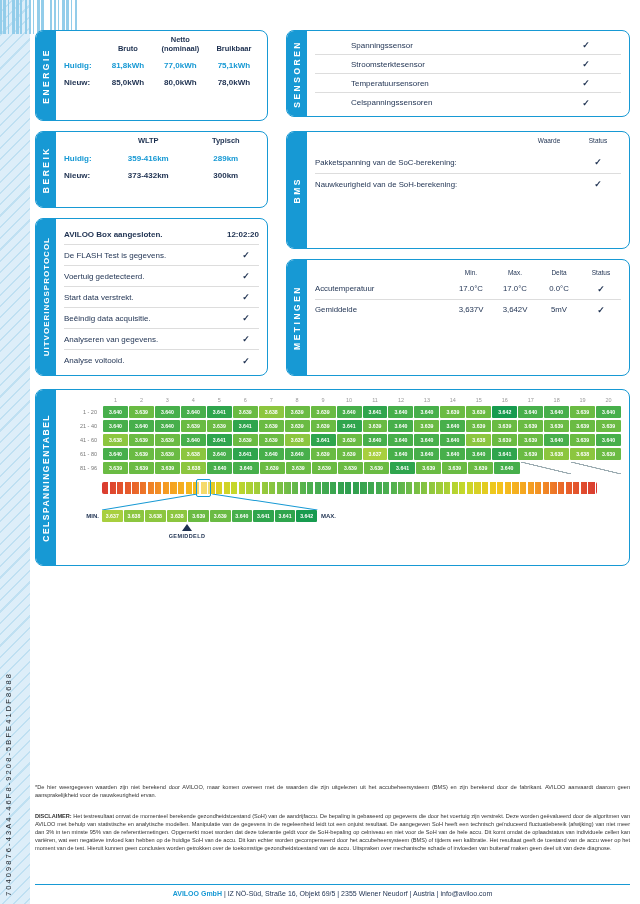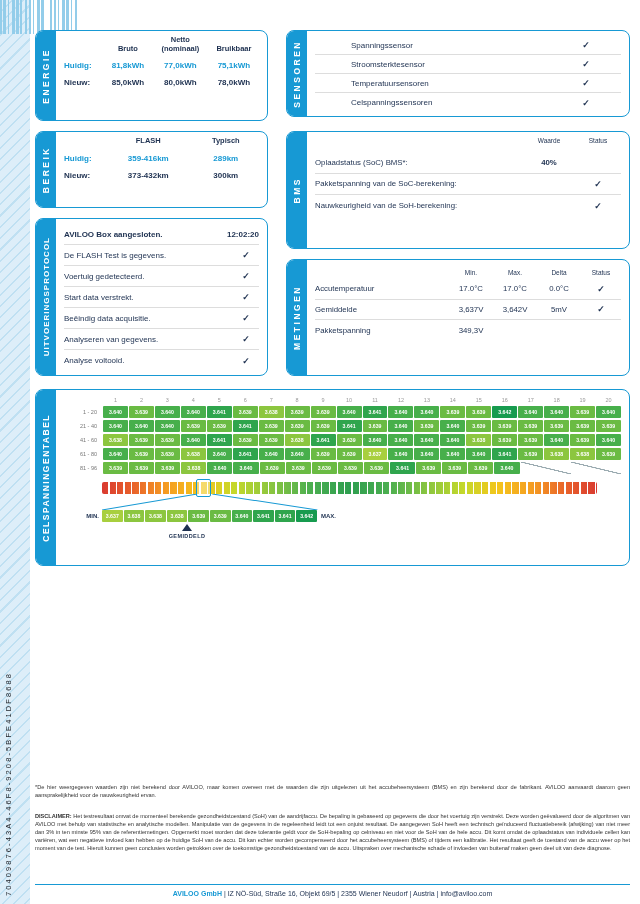--- a/index.html
+++ b/index.html
@@ -144,21 +144,21 @@
     </div>
   </section>
 
   <section class="panel p-bereik">
     <div class="tab">
         <span>BEREIK</span>
       </div>
     <div class="content">
       <div class="bgrid ghead">
         <div></div>
-        <div>FLASH</div>
+        <div>WLTP</div>
         <div>Typisch</div>
       </div>
       <div class="bgrid grow blue">
         <div class="rlab">Huidig:</div>
         <div>359-416km</div>
         <div>289km</div>
       </div>
       <div class="bgrid grow">
         <div class="rlab">Nieuw:</div>
         <div>373-432km</div>
@@ -229,25 +229,20 @@
 
   <section class="panel p-bms">
     <div class="tab">
         <span>BMS</span>
       </div>
     <div class="content">
       <div class="bmsgrid bmshead">
         <div></div>
         <div>Waarde</div>
         <div>Status</div>
-      </div>
-      <div class="bmsgrid bmsrow">
-        <div>Oplaadstatus (SoC) BMS*:</div>
-        <div class="val">40%</div>
-        <div></div>
       </div>
       <div class="bmsgrid bmsrow">
         <div>Pakketspanning van de SoC-berekening:</div>
         <div></div>
         <div class="check">✓</div>
       </div>
       <div class="bmsgrid bmsrow">
         <div>Nauwkeurigheid van de SoH-berekening:</div>
         <div></div>
         <div class="check">✓</div>
@@ -273,27 +268,20 @@
         <div class="val">17.0°C</div>
         <div class="val">0.0°C</div>
         <div class="check">✓</div>
       </div>
       <div class="mgrid mrow">
         <div>Gemiddelde</div>
         <div class="val">3,637V</div>
         <div class="val">3,642V</div>
         <div class="val">5mV</div>
         <div class="check">✓</div>
-      </div>
-      <div class="mgrid mrow">
-        <div>Pakketspanning</div>
-        <div class="val">349,3V</div>
-        <div></div>
-        <div></div>
-        <div></div>
       </div>
     </div>
   </section>
 
   <section class="panel p-cells">
     <div class="tab mid">
         <span>CELSPANNINGENTABEL</span>
       </div>
     <div class="content cellcontent">
       <div class="cellhead">

